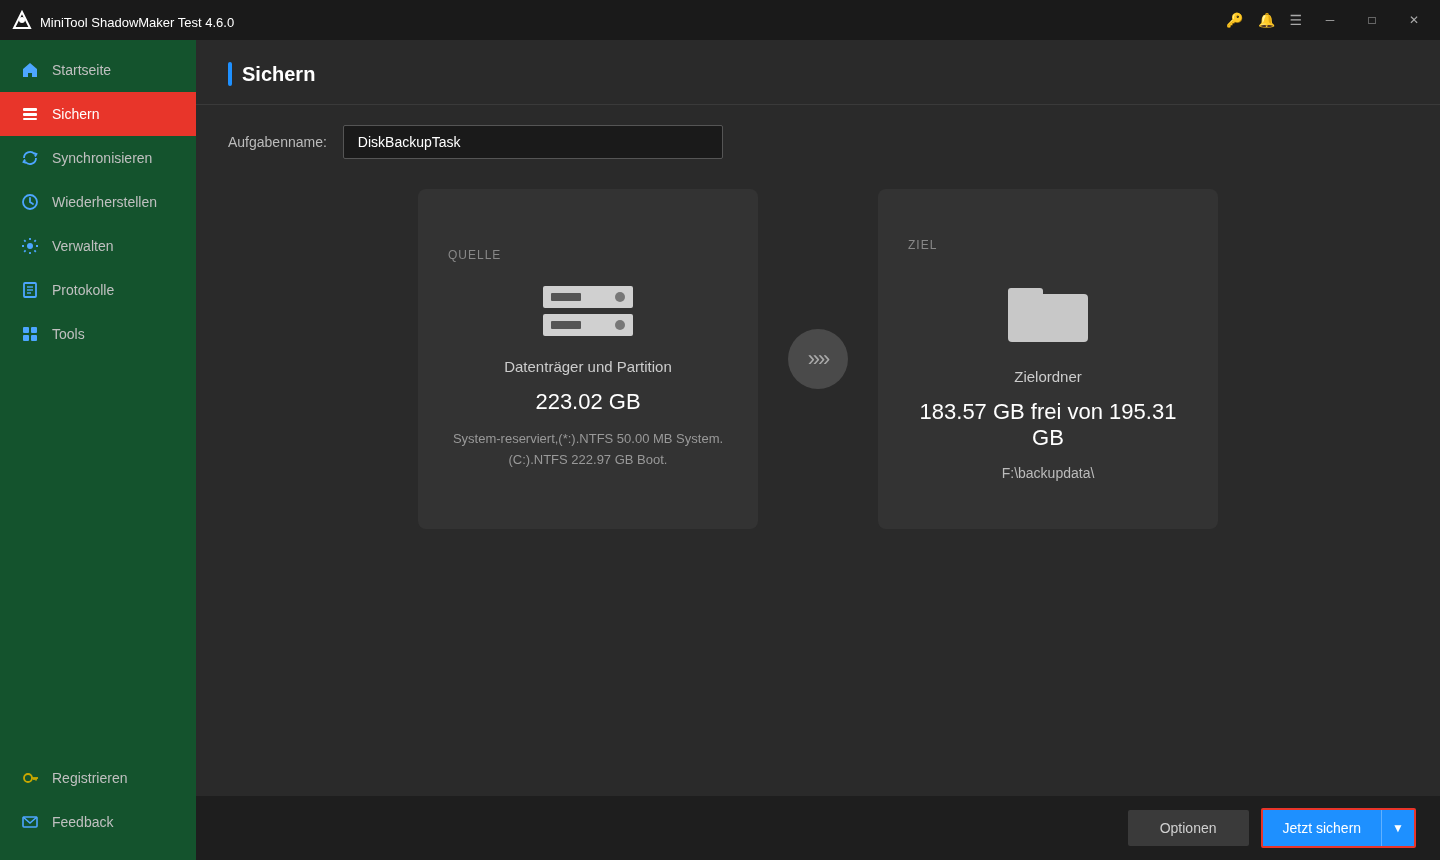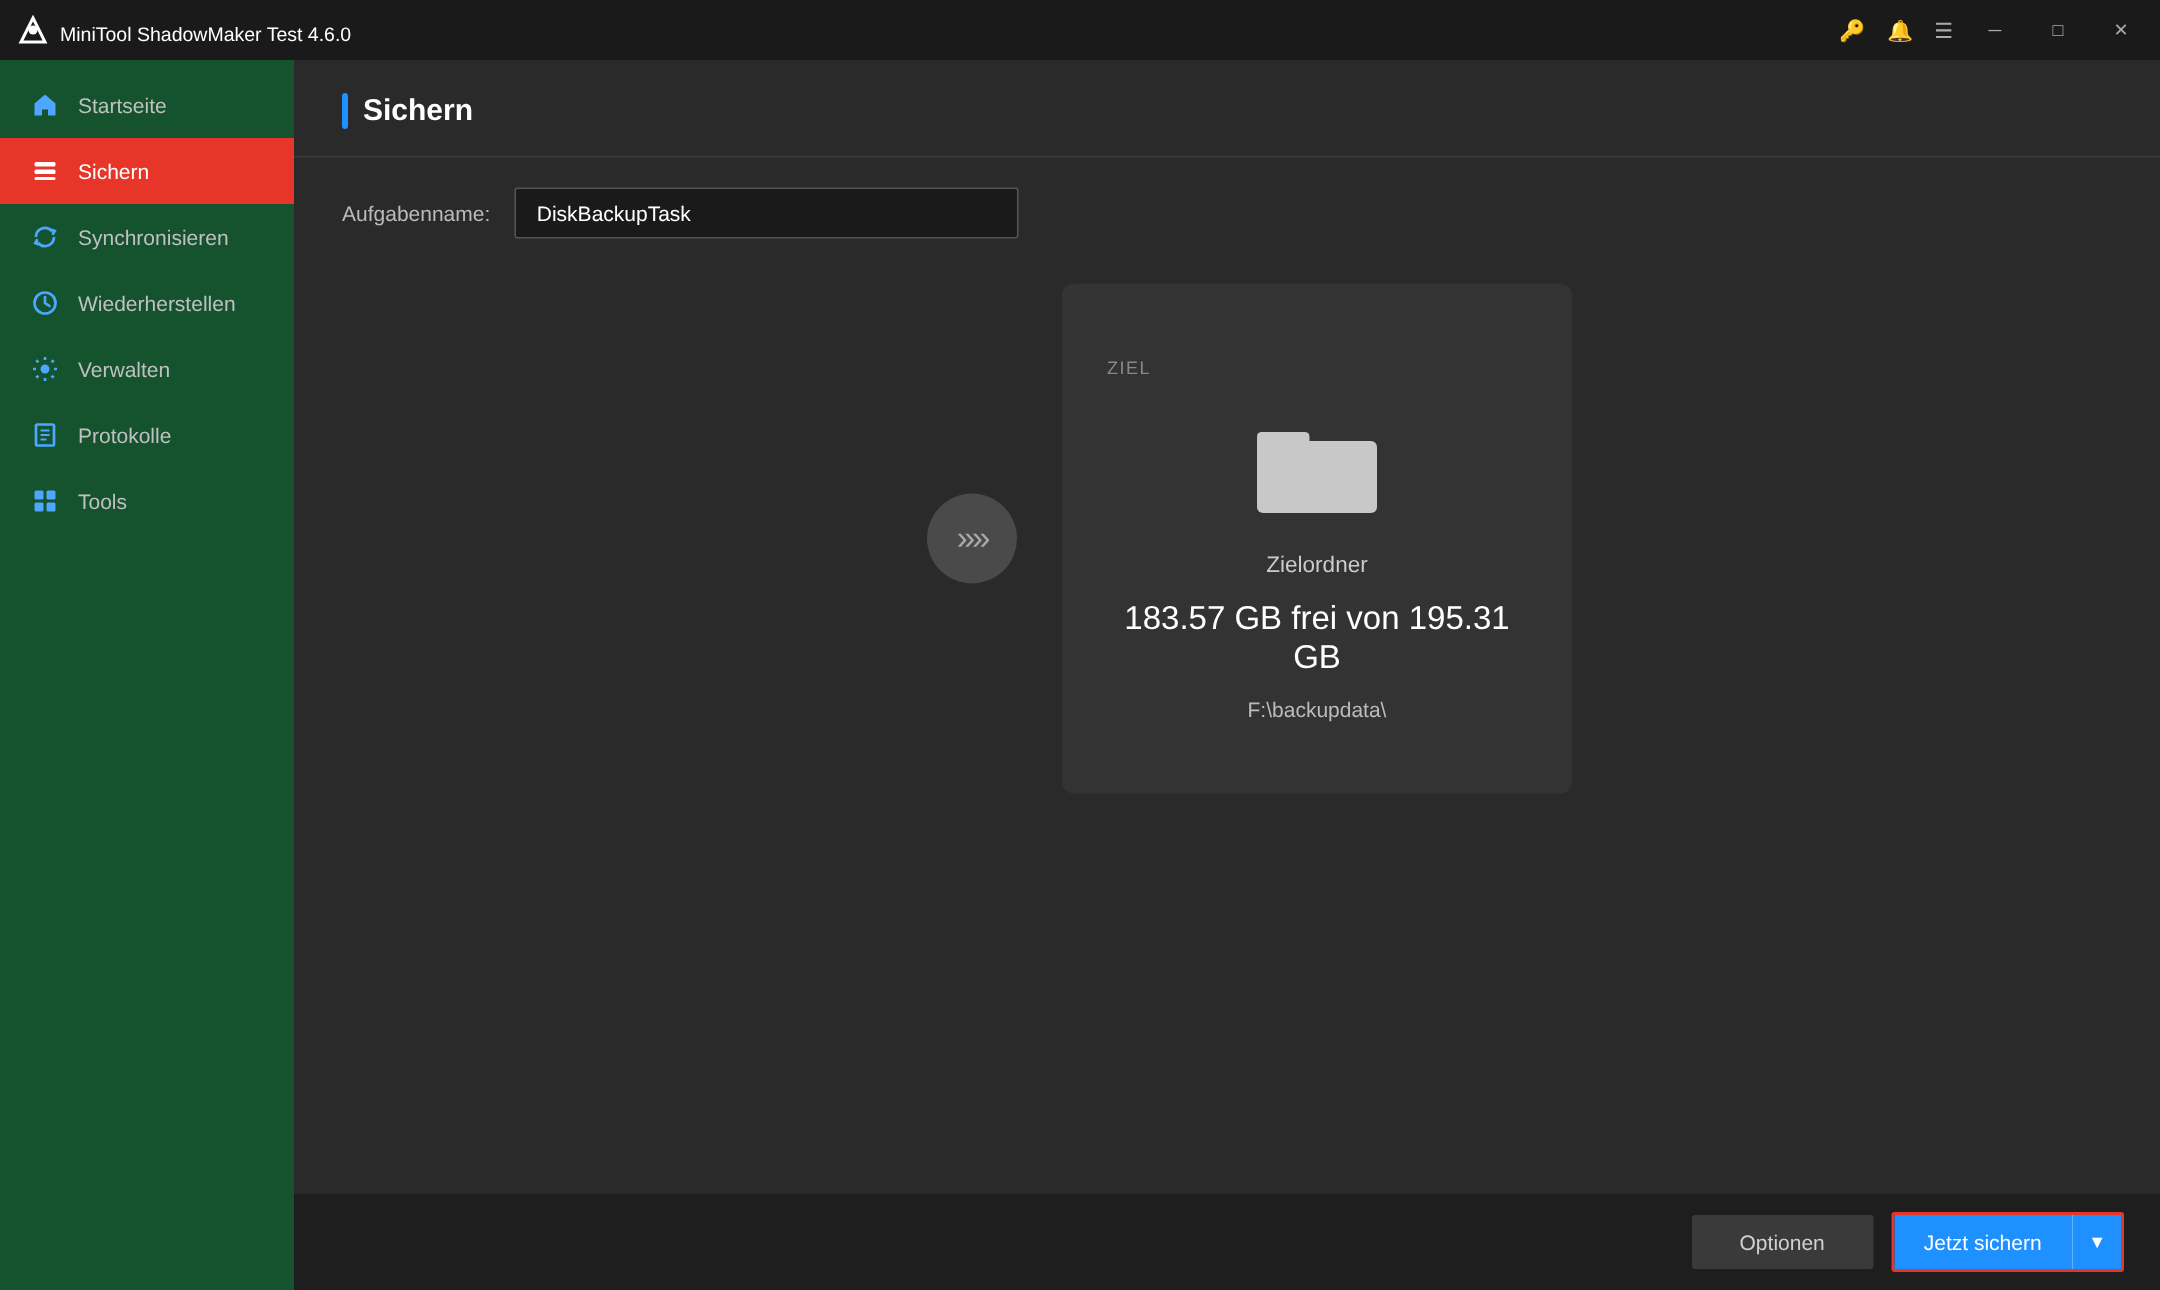--- a/index.html
+++ b/index.html
@@ -146,21 +146,21 @@
       font-size: 14px;
       color: #bbb;
       white-space: nowrap;
     }
     .task-name-input {
       background: #1a1a1a;
       border: 1px solid #555;
       color: #ffffff;
       font-size: 14px;
       padding: 8px 14px;
-      width: 336px;
+      width: 380px;
       outline: none;
       border-radius: 2px;
     }
 
     
     .cards-row {
       display: flex;
       align-items: center;
       justify-content: center;
       gap: 0;
@@ -419,38 +419,75 @@
               <rect x="2" y="2" width="6" height="6" rx="1"></rect>
               <rect x="10" y="2" width="6" height="6" rx="1"></rect>
               <rect x="2" y="10" width="6" height="6" rx="1"></rect>
               <rect x="10" y="10" width="6" height="6" rx="1"></rect>
             </svg>
         </div>
         <span>Tools</span>
       </div>
     </div>
 
+    <div class="sidebar-bottom">
+      <div class="sidebar-item">
+        <div class="sidebar-item-icon">
+          <svg width="18" height="18" viewBox="0 0 18 18" fill="none">
+              <circle cx="7" cy="9" r="4" stroke="#c8a800" stroke-width="1.8"></circle>
+              <line x1="10.5" y1="9" x2="17" y2="9" stroke="#c8a800" stroke-width="1.8"></line>
+              <line x1="15" y1="9" x2="15" y2="11.5" stroke="#c8a800" stroke-width="1.8"></line>
+              <line x1="13" y1="9" x2="13" y2="11" stroke="#c8a800" stroke-width="1.8"></line>
+            </svg>
+        </div>
+        <span>Registrieren</span>
+      </div>
+      <div class="sidebar-item">
+        <div class="sidebar-item-icon">
+          <svg width="18" height="18" viewBox="0 0 18 18" fill="none" stroke="#4da6ff" stroke-width="1.6">
+              <rect x="2" y="4" width="14" height="10" rx="1"></rect>
+              <polyline points="2,4 9,10 16,4"></polyline>
+            </svg>
+        </div>
+        <span>Feedback</span>
+      </div>
+    </div>
   </div>
 
   <div class="content">
 
     <div class="page-header">
       <div class="page-title-wrapper">
         <div class="page-title-accent"></div>
         <span class="page-title">Sichern</span>
       </div>
     </div>
 
     <div class="task-name-row">
       <span class="task-name-label">Aufgabenname:</span>
       <input class="task-name-input" type="text" value="DiskBackupTask" style="">
     </div>
 
     <div class="cards-row">
 
+      <div class="backup-card">
+        <div class="card-label">QUELLE</div>
+        <div class="card-icon-area">
+          <div class="disk-icon">
+            <div class="disk-bar"></div>
+            <div class="disk-bar"></div>
+          </div>
+        </div>
+        <div class="card-type">Datenträger und Partition</div>
+        <div class="card-size">223.02 GB</div>
+        <div class="card-detail">
+          <span>System-reserviert,(*:).NTFS 50.00 MB System.</span><br>
+          <span>(C:).NTFS 222.97 GB Boot.</span>
+        </div>
+      </div>
 
       <div class="arrow-btn">
         <span style="letter-spacing:-2px; font-size:22px; color:#aaa;">»»</span>
       </div>
 
       <div class="backup-card">
         <div class="card-label">ZIEL</div>
         <div class="card-icon-area">
           <svg class="folder-icon-svg" viewBox="0 0 80 70">
             <rect x="0" y="18" width="80" height="48" rx="4" fill="#c8c8c8"></rect>

